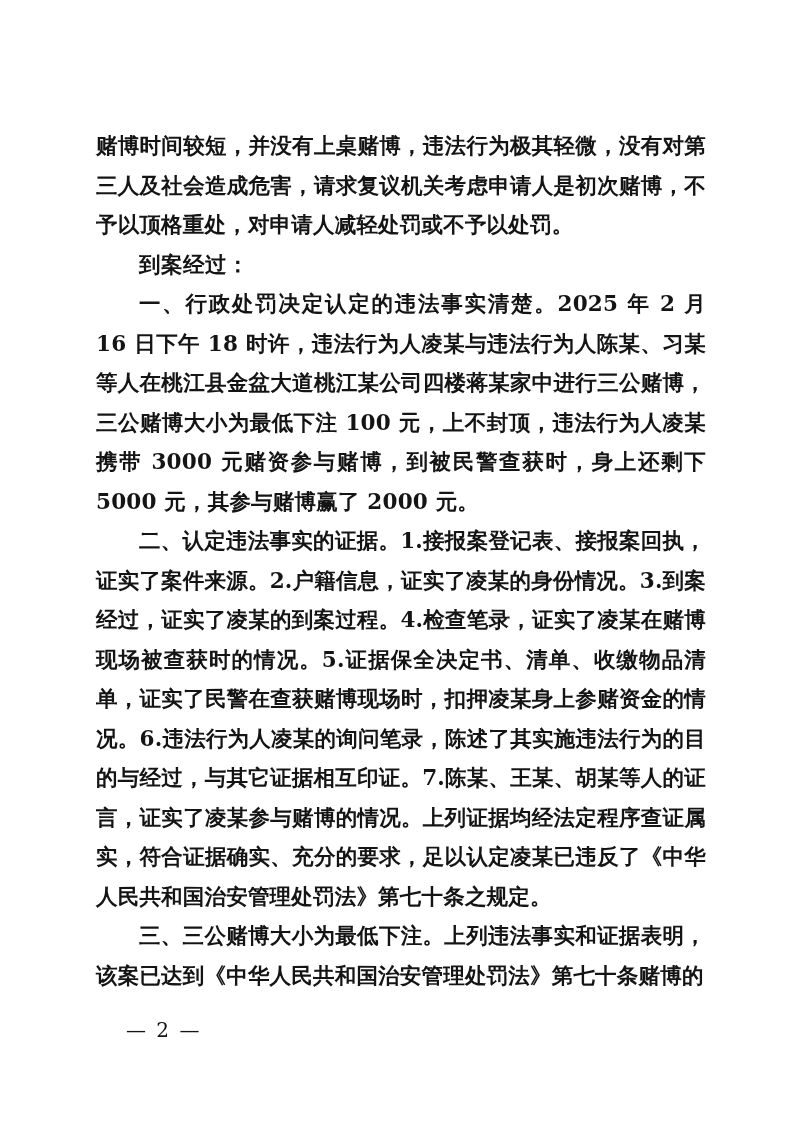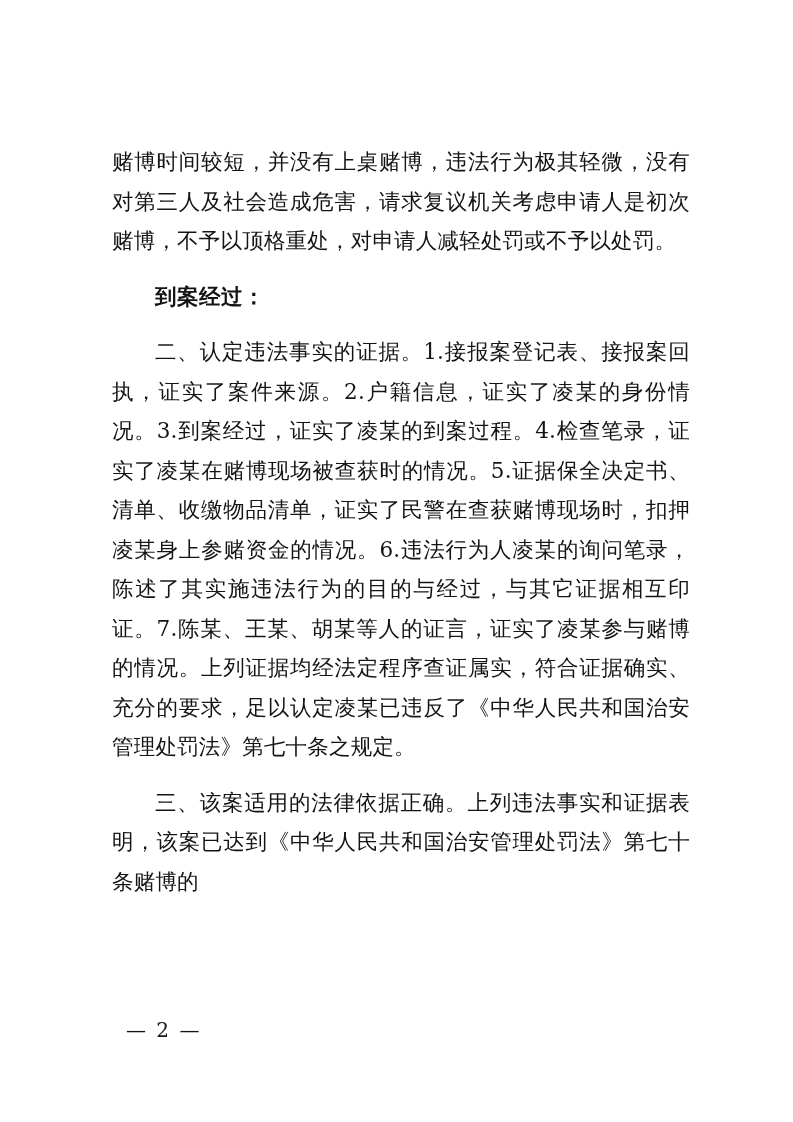--- a/index.html
+++ b/index.html
@@ -21,22 +21,23 @@
     top: 126px;
     width: 610px;
     color: #141414;
     font-size: 21.5px;
     line-height: 39.5px;
     text-align: justify;
     text-justify: inter-ideograph;
     letter-spacing: 0.2px;
   }
   .content p {
-    margin: 16px;
+    margin: 0;
     padding: 0;
+    font-weight: bold;
   }
   .indent {
     text-indent: 43px;
   }
   .heading {
     font-family: "DejaVu Sans", "Liberation Sans", sans-serif;
     font-weight: bold;
     letter-spacing: 0.5px;
   }
   .page-number {
@@ -50,18 +51,19 @@
     white-space: pre;
   }
 </style>
 </head>
 <body>
 
 <div class="sheet">
   <div class="content">
     <p>赌博时间较短，并没有上桌赌博，违法行为极其轻微，没有对第三人及社会造成危害，请求复议机关考虑申请人是初次赌博，不予以顶格重处，对申请人减轻处罚或不予以处罚。</p>
     <p class="indent heading">到案经过：</p>
+    <p class="indent">一、行政处罚决定认定的违法事实清楚。2025 年 2 月 16 日下午 18 时许，违法行为人凌某与违法行为人陈某、习某等人在桃江县金盆大道桃江某公司四楼蒋某家中进行三公赌博，三公赌博大小为最低下注 100 元，上不封顶，违法行为人凌某携带 3000 元赌资参与赌博，到被民警查获时，身上还剩下 5000 元，其参与赌博赢了 2000 元。</p>
     <p class="indent">二、认定违法事实的证据。1.接报案登记表、接报案回执，证实了案件来源。2.户籍信息，证实了凌某的身份情况。3.到案经过，证实了凌某的到案过程。4.检查笔录，证实了凌某在赌博现场被查获时的情况。5.证据保全决定书、清单、收缴物品清单，证实了民警在查获赌博现场时，扣押凌某身上参赌资金的情况。6.违法行为人凌某的询问笔录，陈述了其实施违法行为的目的与经过，与其它证据相互印证。7.陈某、王某、胡某等人的证言，证实了凌某参与赌博的情况。上列证据均经法定程序查证属实，符合证据确实、充分的要求，足以认定凌某已违反了《中华人民共和国治安管理处罚法》第七十条之规定。</p>
-    <p class="indent">三、该案适用的法律依据正确。上列违法事实和证据表明，该案已达到《中华人民共和国治安管理处罚法》第七十条赌博的</p>
+    <p class="indent">三、三公赌博大小为最低下注。上列违法事实和证据表明，该案已达到《中华人民共和国治安管理处罚法》第七十条赌博的</p>
   </div>
 
   <div class="page-number">— 2 —</div>
 </div>
 
 </body></html>

